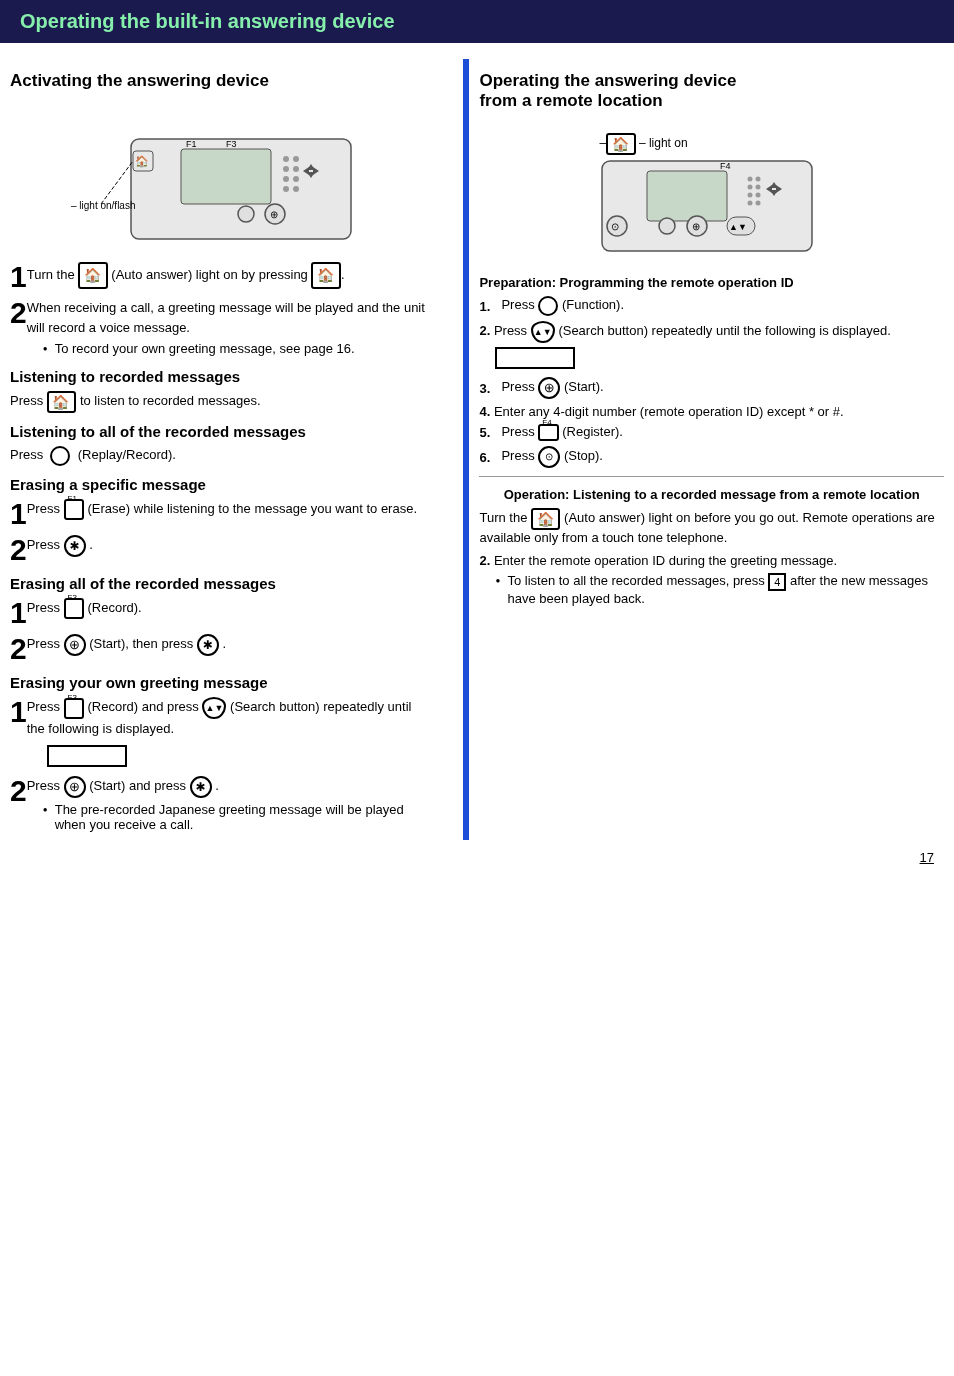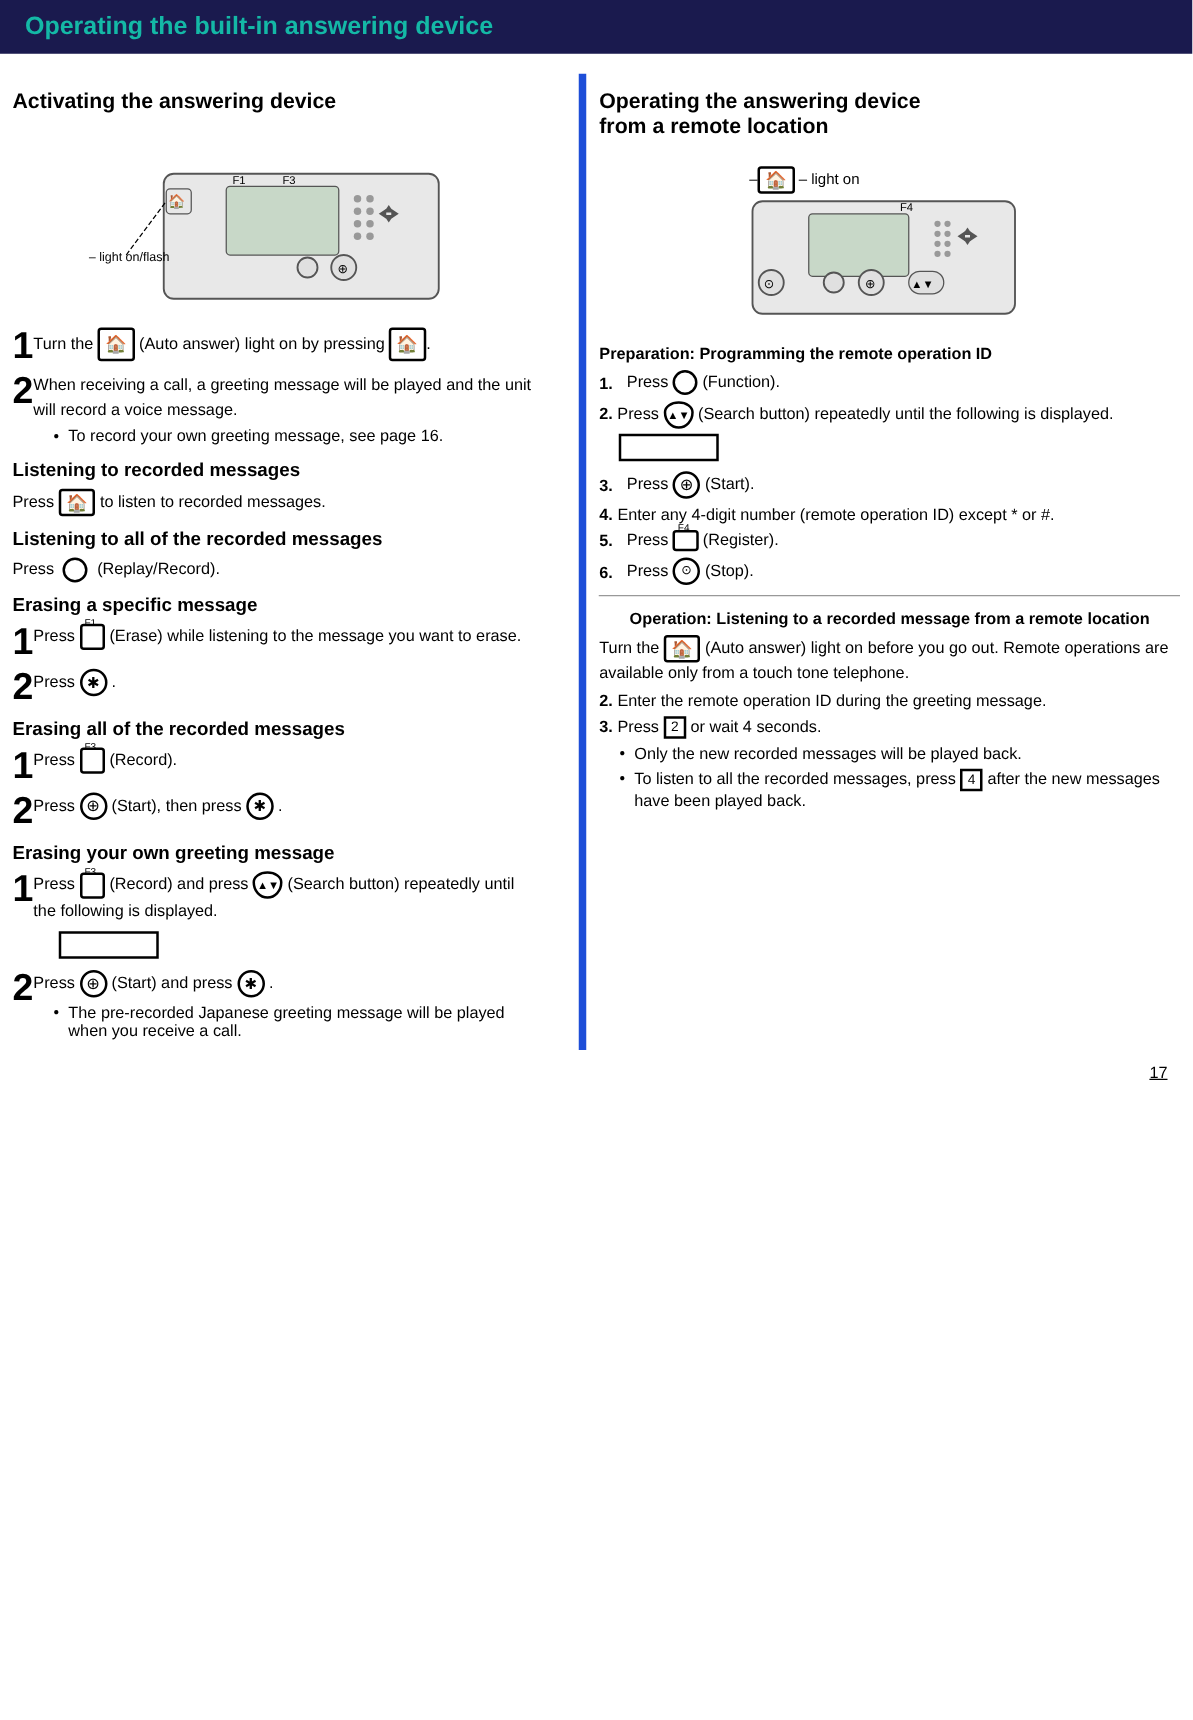--- a/index.html
+++ b/index.html
@@ -8,21 +8,21 @@
       font-size: 13px;
       background: #fff;
       color: #000;
       width: 954px;
       min-height: 1376px;
       padding: 0;
     }
 
     .header-bar {
       background: #1a1a4e;
-      color: #14b8a6;
+      color: #86efac;
       font-size: 20px;
       font-weight: bold;
       padding: 10px 20px;
       margin-bottom: 16px;
     }
 
     .main-content {
       display: flex;
       gap: 12px;
       padding: 0 10px;
@@ -478,29 +478,20 @@
       <span>Turn the</span>
       <span class="icon-house">🏠</span>
       <span>(Auto answer) light on before you go out. Remote operations are available only from a touch tone telephone.</span>
     </p>
 
     <ol style="list-style:none; padding:0;">
       <li style="margin-bottom:5px;">
         <span class="num-bold">2.</span>
         <span>Enter the remote operation ID during the greeting message.</span>
       </li>
-      <li style="margin-bottom:5px;">
-        <span class="num-bold">3.</span>
-        <span>Press</span>
-        <span class="icon-num">2</span>
-        <span>or wait 4 seconds.</span>
-        <ul class="bullet-list" style="margin-top:4px;">
-          <li>Only the new recorded messages will be played back.</li>
-        </ul>
-      </li>
       <li>
         <ul class="bullet-list">
           <li>
             <span>To listen to all the recorded messages, press</span>
             <span class="icon-num">4</span>
             <span>after the new messages have been played back.</span>
           </li>
         </ul>
       </li>
     </ol>

